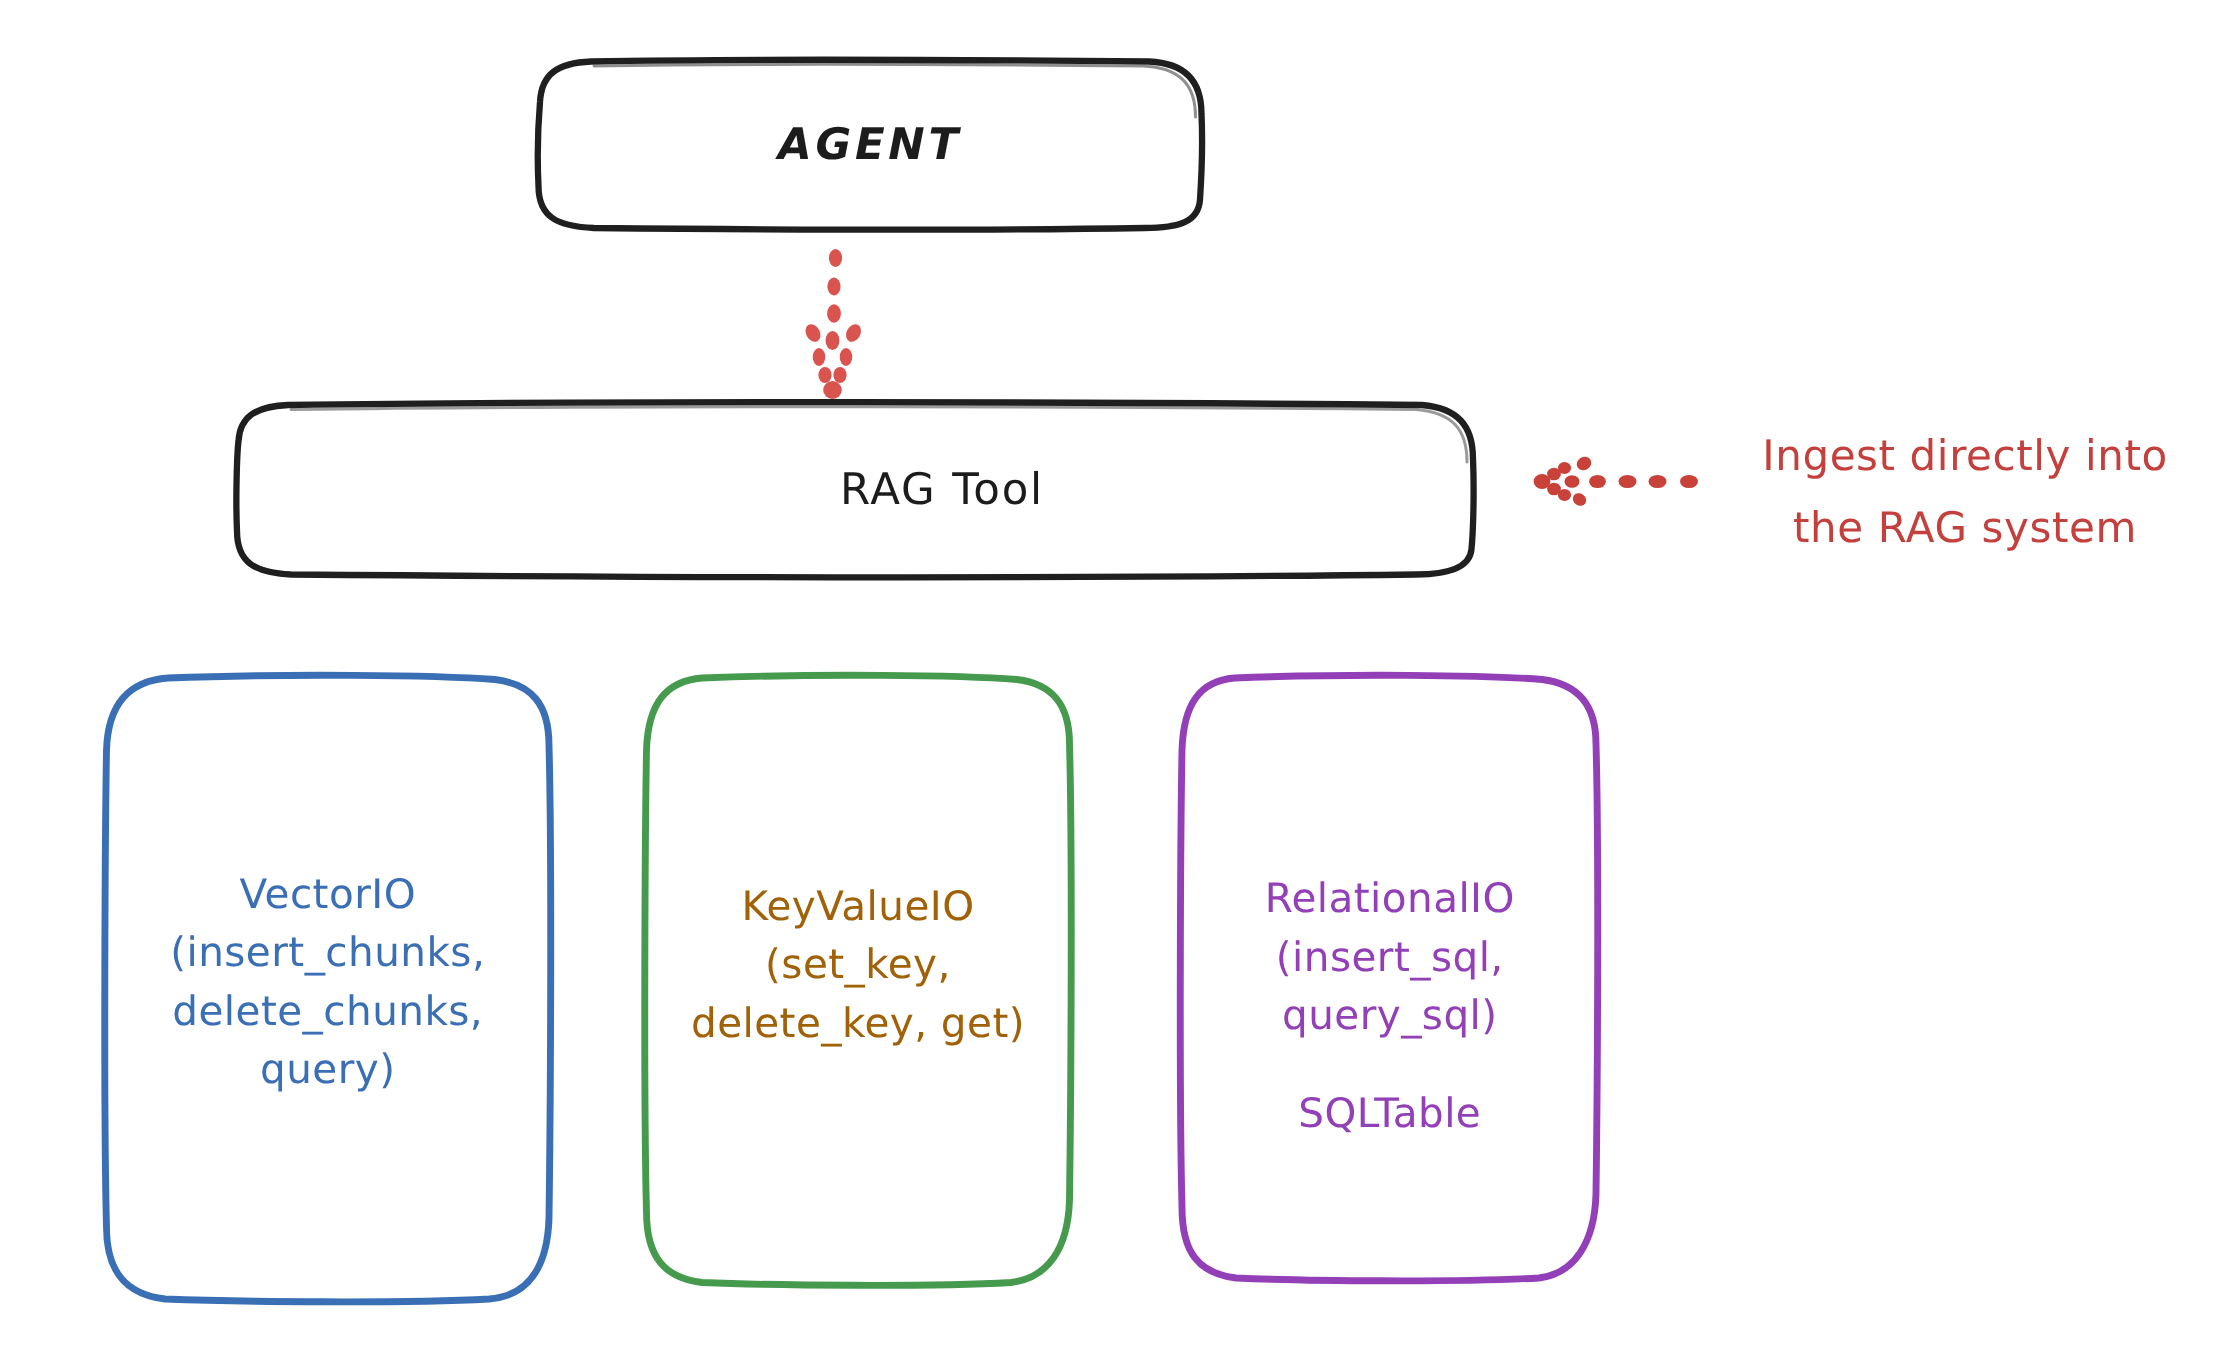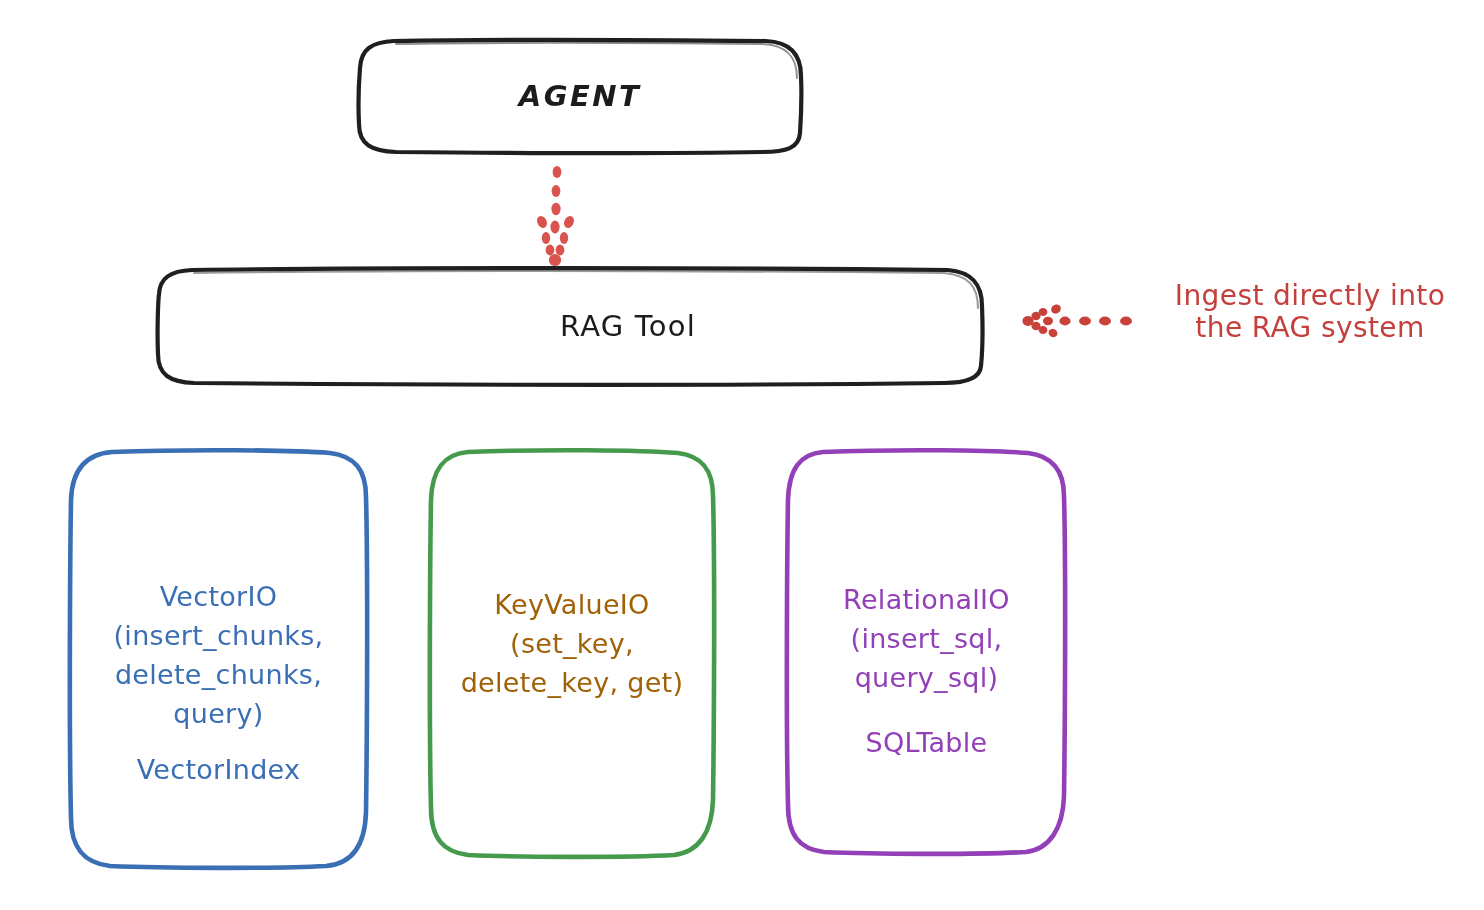--- a/index.html
+++ b/index.html
@@ -87,21 +87,21 @@
   #rel-index-text   { top: 238px; color: #9340b8; }
 
   
   #annotation-text {
     position: absolute;
     left: 1140px;
     top: 280px;
     width: 340px;
     font-family: "DejaVu Sans", sans-serif;
     font-size: 28px;
-    line-height: 32px;
+    line-height: 48px;
     color: #c4403c;
     text-align: center;
     white-space: pre-line;
     letter-spacing: 0.4px;
   }
 </style>
 </head>
 <body>
 
 <svg id="canvas" viewBox="0 0 1484 910">
@@ -179,21 +179,20 @@
 
 <div class="node-box" id="rag-box">
   <div class="node-label" id="rag-label">RAG Tool</div>
 </div>
 
 <div class="node-box" id="vector-box">
   <div class="store-text" id="vector-io-text">VectorIO
 (insert_chunks,
 delete_chunks,
 query)</div>
-  <div class="store-text" id="vector-index-text">VectorIndex</div>
 </div>
 
 <div class="node-box" id="keyvalue-box">
   <div class="store-text" id="kv-io-text">KeyValueIO
 (set_key,
 delete_key, get)</div>
 </div>
 
 <div class="node-box" id="relational-box">
   <div class="store-text" id="rel-io-text">RelationalIO

